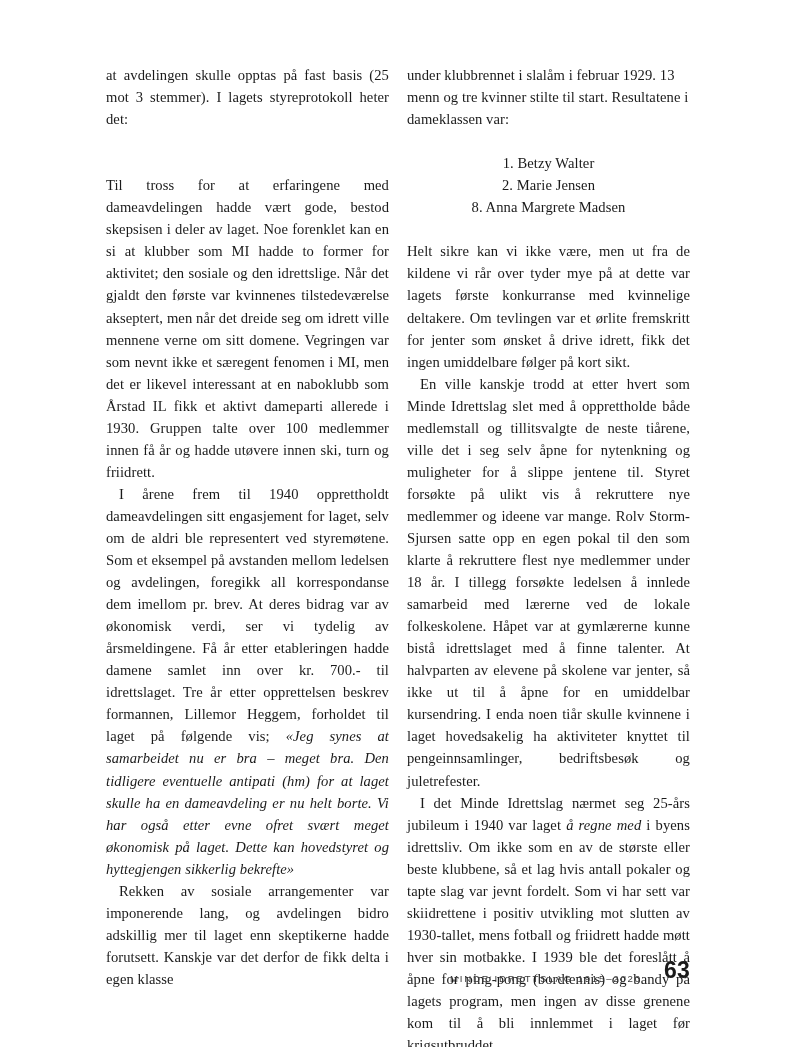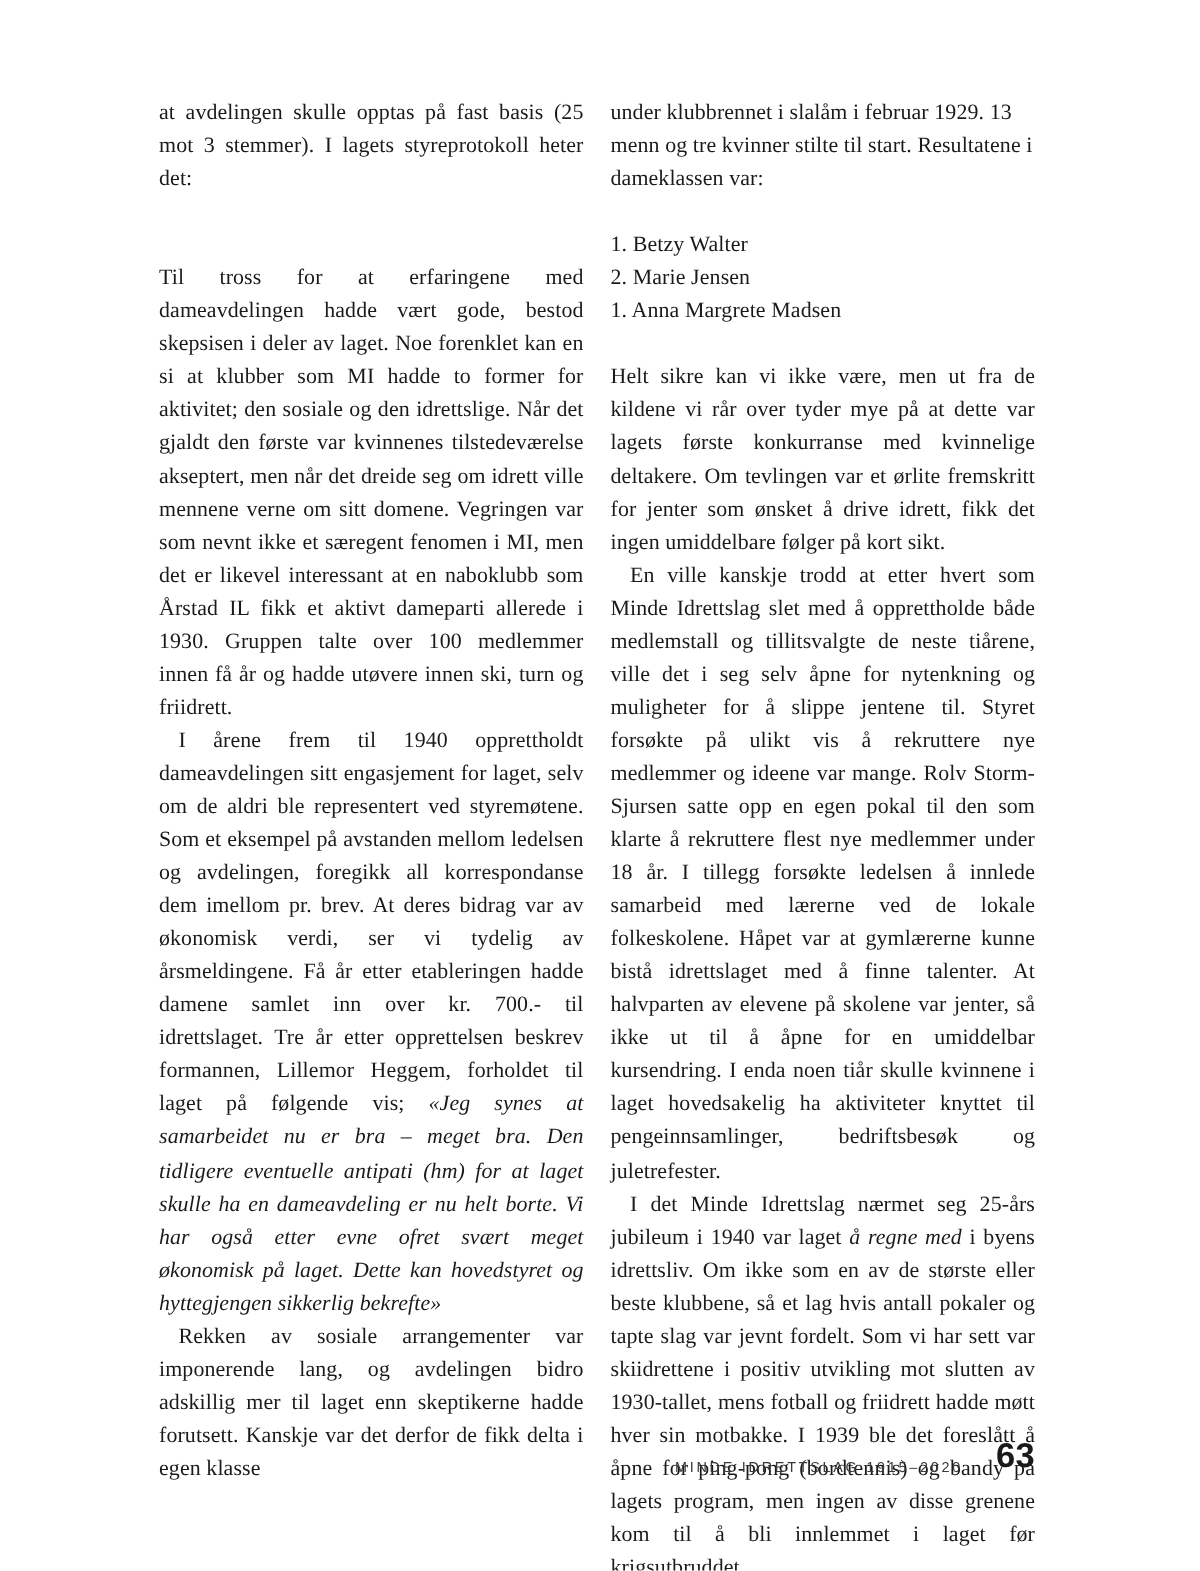--- a/index.html
+++ b/index.html
@@ -60,21 +60,21 @@
     height: 22.05px;
   }
   .list {
     margin: 0;
     padding: 0;
     list-style: none;
   }
   .list li {
     font-size: 14.6px;
     line-height: 22.05px;
-    text-align: left;
+    text-align: center;
     letter-spacing: 0.005em;
   }
   em.inline-it {
     font-style: italic;
   }
   .footer {
     position: absolute;
     left: 106px;
     top: 952px;
     width: 584px;
@@ -123,21 +123,21 @@
     </div>
 
     <div class="col">
       <p class="left-rag">under klubbrennet i slalåm i februar 1929. 13 menn og tre kvinner stilte til start. Resultatene i dameklassen var:</p>
 
       <div class="spacer-para"></div>
 
       <ul class="list">
         <li>1. Betzy Walter</li>
         <li>2. Marie Jensen</li>
-        <li>1. Anna Margrete Madsen</li>
+        <li>8. Anna Margrete Madsen</li>
       </ul>
 
       <div class="spacer-para"></div>
 
       <p>Helt sikre kan vi ikke være, men ut fra de kildene vi rår over tyder mye på at dette var lagets første konkurranse med kvinnelige deltakere. Om tevlingen var et ørlite fremskritt for jenter som ønsket å drive idrett, fikk det ingen umiddelbare følger på kort sikt.</p>
 
       <p class="indent">En ville kanskje trodd at etter hvert som Minde Idrettslag slet med å opprettholde både medlemstall og tillitsvalgte de neste tiårene, ville det i seg selv åpne for nytenkning og muligheter for å slippe jentene til. Styret forsøkte på ulikt vis å rekruttere nye medlemmer og ideene var mange. Rolv Storm-Sjursen satte opp en egen pokal til den som klarte å rekruttere flest nye medlemmer under 18 år. I tillegg forsøkte ledelsen å innlede samarbeid med lærerne ved de lokale folkeskolene. Håpet var at gymlærerne kunne bistå idrettslaget med å finne talenter. At halvparten av elevene på skolene var jenter, så ikke ut til å åpne for en umiddelbar kursendring. I enda noen tiår skulle kvinnene i laget hovedsakelig ha aktiviteter knyttet til pengeinnsamlinger, bedriftsbesøk og juletrefester.</p>
 
       <p class="indent"><span>I det Minde Idrettslag nærmet seg 25-års jubileum i 1940 var laget </span><em class="inline-it">å regne med</em><span> i byens idrettsliv. Om ikke som en av de største eller beste klubbene, så et lag hvis antall pokaler og tapte slag var jevnt fordelt. Som vi har sett var skiidrettene i positiv utvikling mot slutten av 1930-tallet, mens fotball og friidrett hadde møtt hver sin motbakke. I 1939 ble det foreslått å åpne for ping-pong (bordtennis) og bandy på lagets program, men ingen av disse grenene kom til å bli innlemmet i laget før krigsutbruddet.</span></p>
     </div>

